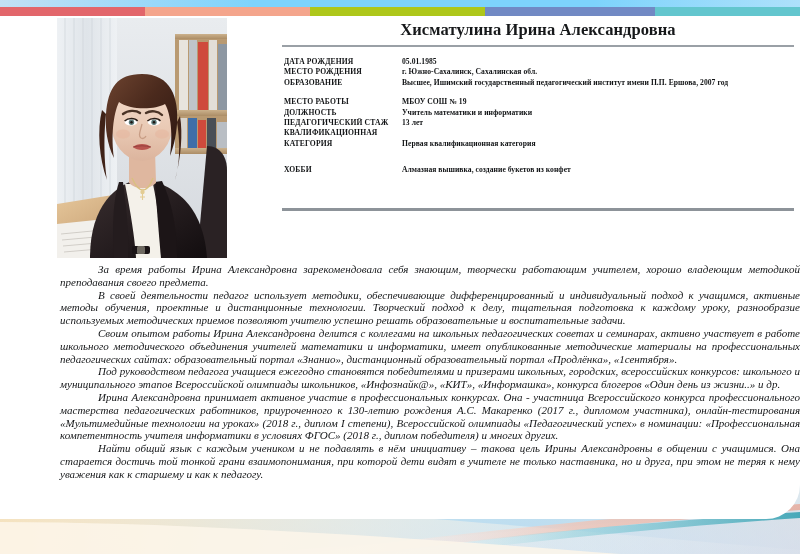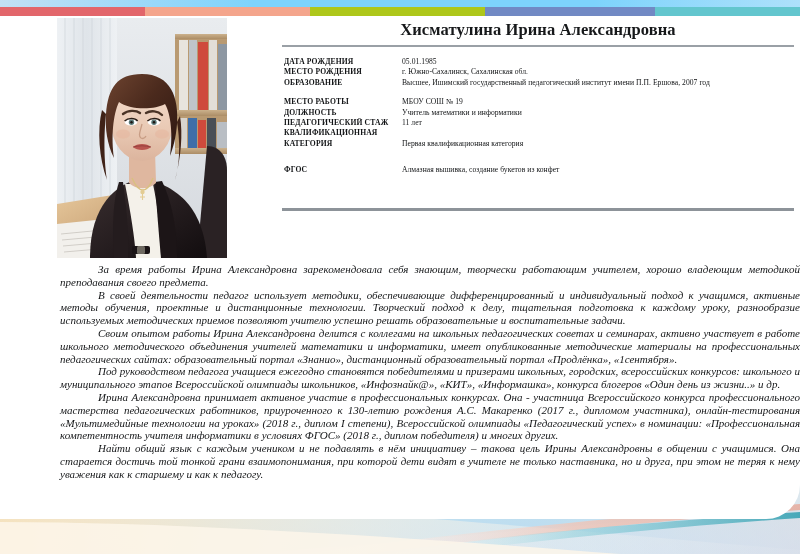--- a/index.html
+++ b/index.html
@@ -121,21 +121,21 @@
     align-items: flex-end;
   }
   .info-row .k {
     width: 118px;
     flex: 0 0 118px;
     font-weight: bold;
     letter-spacing: .15px;
   }
   .info-row .v {
     flex: 1;
-    font-weight: normal;
+    font-weight: bold;
     letter-spacing: .05px;
   }
   .gap-sm { height: 7px; }
   .gap-md { height: 9px; }
 
   
   .body-text {
     position: absolute;
     left: 60px;
     top: 263px;
@@ -344,30 +344,30 @@
     <div class="info-row">
       <div class="k">МЕСТО РАБОТЫ</div>
       <div class="v">МБОУ  СОШ № 19</div>
     </div>
     <div class="info-row">
       <div class="k">ДОЛЖНОСТЬ</div>
       <div class="v">Учитель математики и информатики</div>
     </div>
     <div class="info-row">
       <div class="k">ПЕДАГОГИЧЕСКИЙ  СТАЖ</div>
-      <div class="v">11 лет</div>
+      <div class="v">13 лет</div>
     </div>
     <div class="info-row">
       <div class="k">КВАЛИФИКАЦИОННАЯ КАТЕГОРИЯ</div>
       <div class="v">Первая квалификационная категория</div>
     </div>
     <div class="gap-md"></div>
     <div class="gap-sm"></div>
     <div class="info-row">
-      <div class="k">ФГОС</div>
+      <div class="k">ХОББИ</div>
       <div class="v">Алмазная вышивка, создание букетов из конфет</div>
     </div>
   </div>
 
   <div class="body-text">
     <p>За время работы Ирина Александровна зарекомендовала себя знающим, творчески работающим учителем, хорошо владеющим методикой преподавания своего предмета.</p>
     <p>В своей деятельности педагог использует методики, обеспечивающие дифференцированный и индивидуальный подход к учащимся, активные методы обучения, проектные и дистанционные технологии. Творческий подход к делу, тщательная подготовка к каждому уроку, разнообразие используемых методических приемов позволяют учителю успешно решать образовательные и воспитательные задачи.</p>
     <p>Своим опытом работы Ирина Александровна делится с коллегами на школьных педагогических советах и семинарах, активно участвует в работе школьного методического объединения учителей математики и информатики, имеет опубликованные методические материалы на профессиональных педагогических сайтах: образовательный портал «Знанио», дистанционный образовательный портал «Продлёнка», «1сентября».</p>
     <p>Под руководством педагога учащиеся ежегодно становятся победителями и призерами школьных, городских, всероссийских конкурсов: школьного и муниципального этапов  Всероссийской олимпиады школьников, «Инфознайк@», «КИТ», «Информашка», конкурса блогеров «Один день из жизни..» и др.</p>
     <p>Ирина Александровна принимает активное участие в профессиональных конкурсах. Она - участница Всероссийского конкурса профессионального мастерства педагогических работников, приуроченного к 130-летию рождения А.С. Макаренко (2017 г., дипломом участника), онлайн-тестирования «Мультимедийные технологии на уроках» (2018 г., диплом I степени), Всероссийской олимпиады «Педагогический успех» в номинации: «Профессиональная компетентность учителя информатики в условиях ФГОС» (2018 г., диплом победителя) и многих других.</p>

